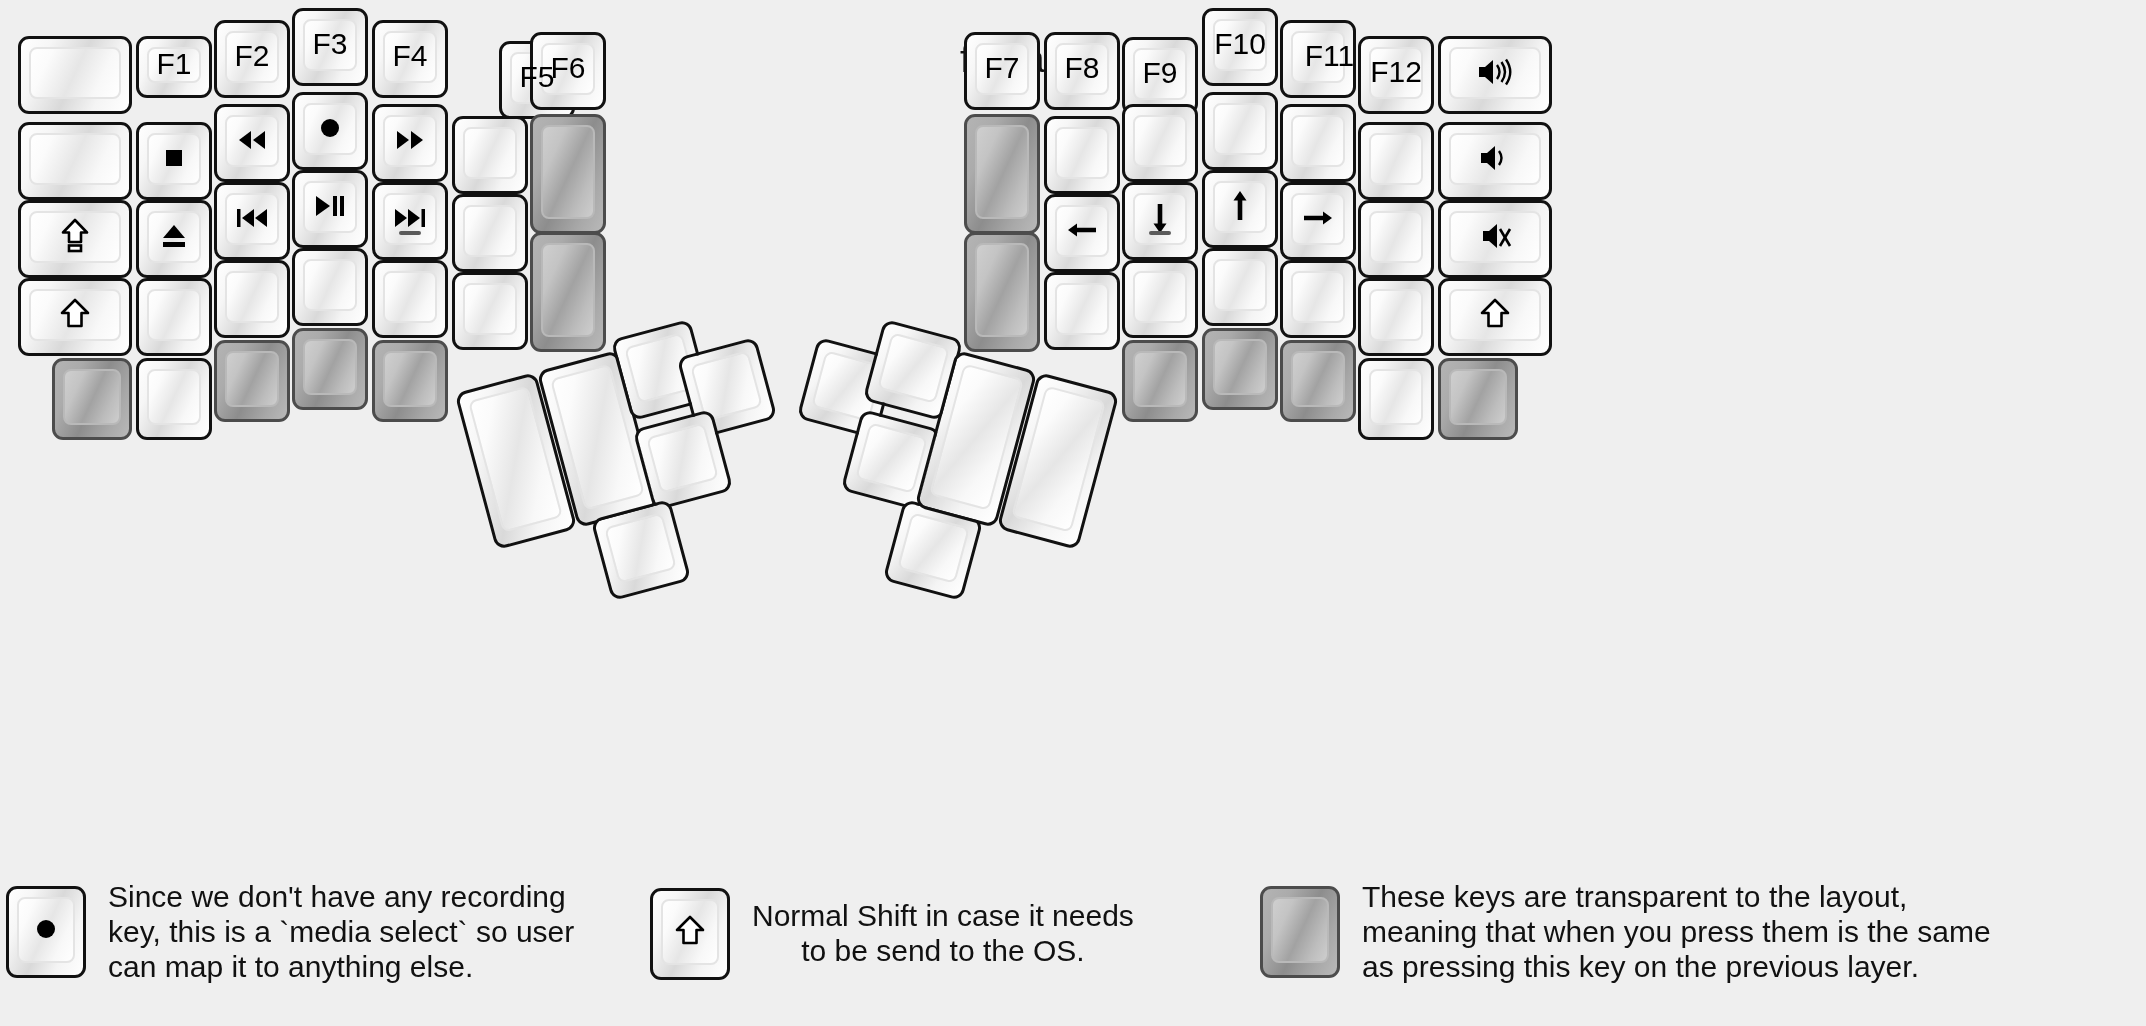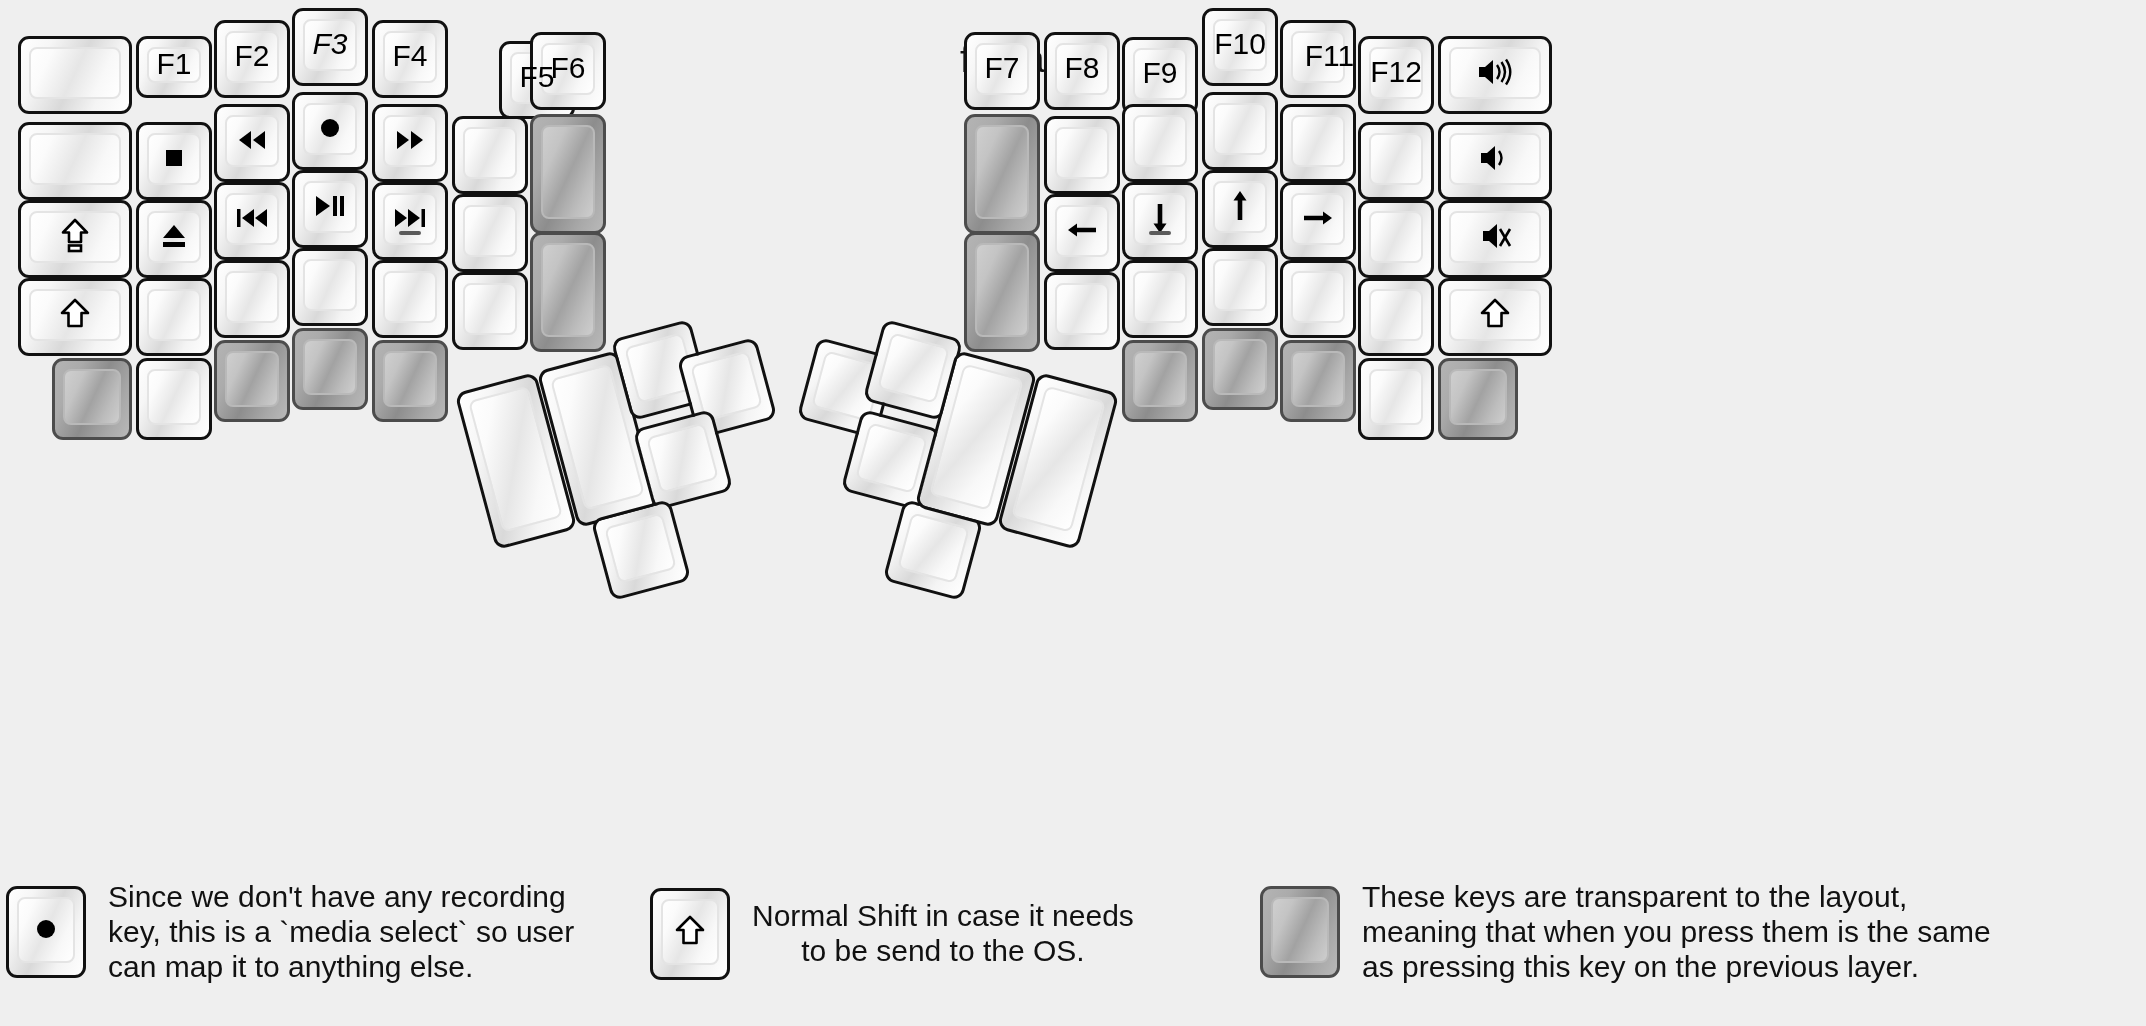--- a/index.html
+++ b/index.html
@@ -167,21 +167,21 @@
         </div>
       </div>
       <div class="key" style="left: 214px; top: 260px; width: 76px; height: 78px;">
         <div class="inner"></div>
         <div class="lbl"></div>
       </div>
       <div class="key trans" style="left: 214px; top: 340px; width: 76px; height: 82px;">
         <div class="inner"></div>
         <div class="lbl"></div>
       </div>
-      <div class="key" style="left: 292px; top: 8px; width: 76px; height: 78px; font-style: italic;">
+      <div class="key" style="left: 292px; top: 8px; width: 76px; height: 78px;">
         <div class="inner"></div>
         <div class="lbl">F3</div>
       </div>
       <div class="key" style="left: 292px; top: 92px; width: 76px; height: 78px;">
         <div class="inner"></div>
         <div class="lbl">
           <svg width="40" height="40" viewBox="0 0 40 40" fill="#000">
             <circle cx="20" cy="20" r="9"></circle>
           </svg>
         </div>

